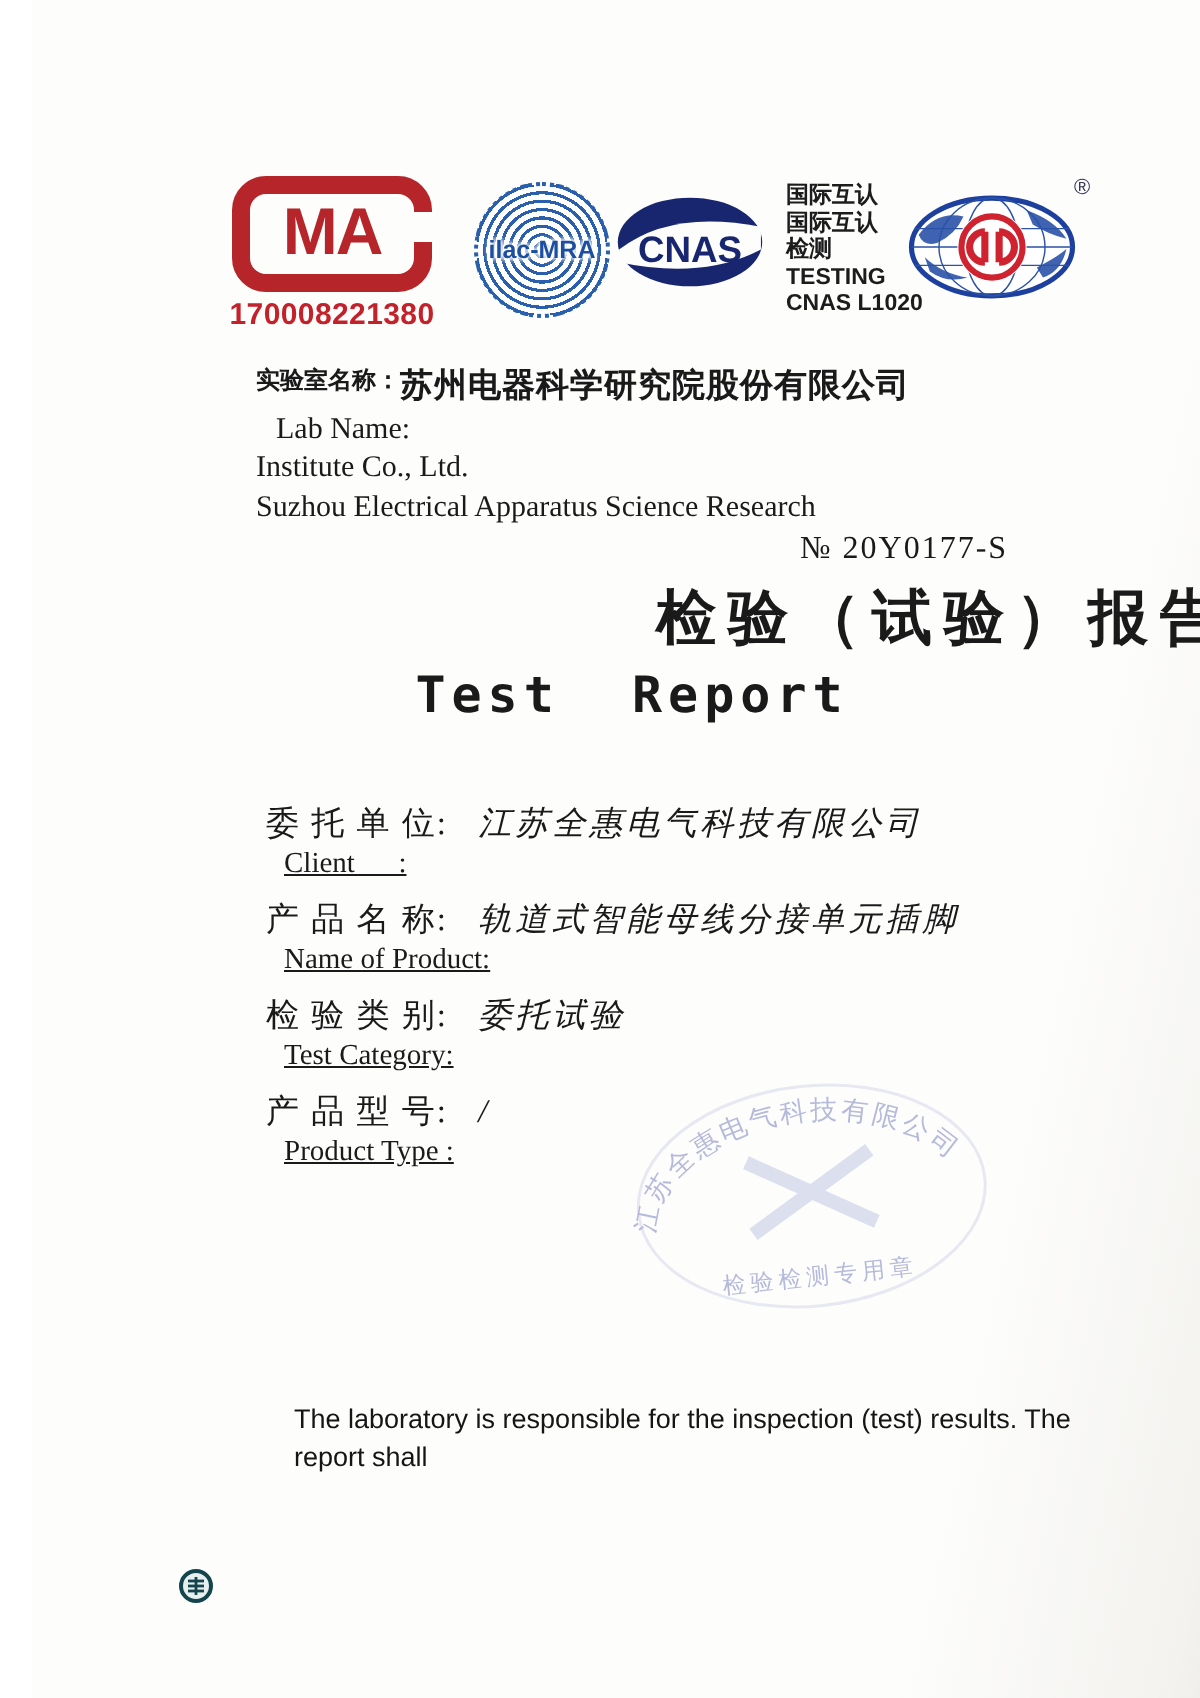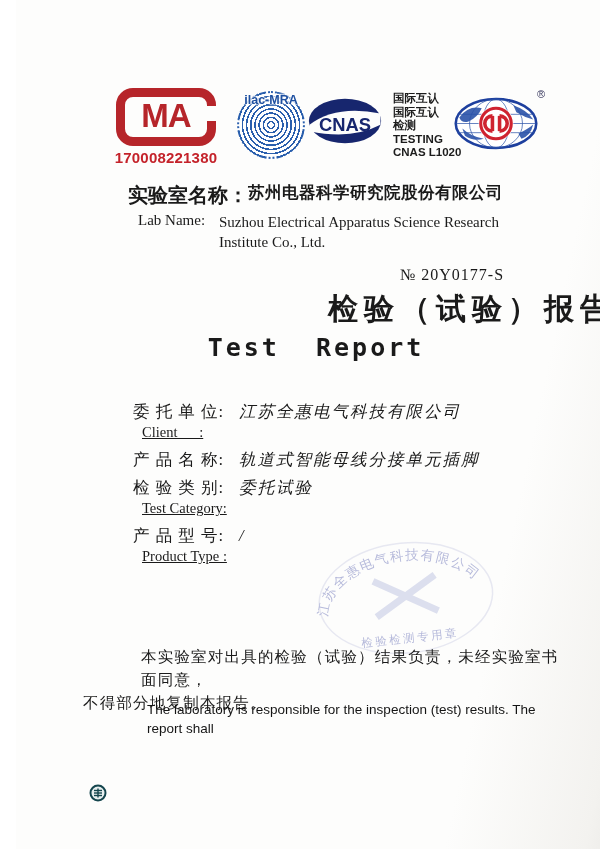--- a/index.html
+++ b/index.html
@@ -11,34 +11,34 @@
   
   .cma{position:absolute;left:98px;top:88px;width:104px;text-align:center;}
   .cma-box{position:relative;width:82px;height:40px;border:9px solid #b6252a;border-radius:17px;margin:0 auto;
            display:flex;align-items:center;justify-content:center;}
   .cma-gap{position:absolute;right:-11px;top:9px;width:12px;height:15px;background:#fdfdfc;}
   .cma-text{font-family:"Liberation Sans",sans-serif;font-weight:900;font-size:33px;color:#b6252a;letter-spacing:-1px;margin-top:-3px;}
   .cma-number{margin-top:3px;font-family:"Liberation Sans",sans-serif;font-weight:bold;font-size:15px;color:#c4222a;letter-spacing:0.2px;}
   .ilac{position:absolute;left:221px;top:91px;width:64px;height:64px;border-radius:50%;
         border:2px dotted #2a5fad;
         background:repeating-radial-gradient(circle at 50% 50%, #ffffff 0 2.6px, #2a5fad 2.6px 4.2px);
-        display:flex;align-items:flex-start;justify-content:center;}
+        display:flex;align-items:center;justify-content:center;}
   .ilac-text{font-family:"Liberation Sans",sans-serif;font-weight:bold;font-size:12.5px;color:#1d4fa0;
              text-shadow:0 0 2px #fff,0 0 2px #fff,0 0 3px #fff,0 0 3px #fff;}
   .cnas{position:absolute;left:291px;top:95px;width:76px;height:52px;}
   .accred{position:absolute;left:377px;top:92px;font-family:"Liberation Sans",sans-serif;font-weight:bold;
           font-size:11.5px;line-height:13.5px;color:#1c1c1c;}
   .globe{position:absolute;left:437px;top:97px;width:86px;height:53px;}
   .reg{position:absolute;left:521px;top:88px;font-size:11px;color:#33335a;font-family:"Liberation Sans",sans-serif;}
   
   .lab{position:absolute;left:112px;top:182px;width:400px;}
   .lab-row1{display:flex;}
-  .lab-label-cn{font-family:"Liberation Sans",sans-serif;font-weight:bold;font-size:20px;white-space:pre;}
+  .lab-label-cn{font-family:"Liberation Sans",sans-serif;font-weight:bold;font-size:12px;white-space:pre;}
   .lab-name-cn{font-family:"Liberation Sans",sans-serif;font-weight:bold;font-size:16.5px;letter-spacing:0.5px;}
-  .lab-row2{display:flex;margin-top:3px;}
+  .lab-row2{display:flex;margin-top:3px;flex-direction:column;}
   .lab-label-en{font-size:15px;width:81px;margin-left:10px;flex:none;}
   .lab-name-en{font-size:15px;line-height:20px;width:280px;}
   .lab-name-en span{display:block;}
   
   .report-no{position:absolute;left:384px;top:266px;font-size:16px;letter-spacing:1px;}
   .title-cn{position:absolute;left:0;top:289px;width:100%;text-align:right;padding-left:10px;box-sizing:border-box;
             font-family:"Liberation Sans",sans-serif;font-weight:bold;font-size:30px;letter-spacing:6px;}
   .title-en{position:absolute;left:0;top:333px;width:100%;text-align:center;
             font-family:"DejaVu Sans Mono",monospace;font-weight:bold;font-size:25px;letter-spacing:3px;white-space:pre;}
   
@@ -112,22 +112,22 @@
   <span class="reg">®</span>
 
   <div class="lab">
     <div class="lab-row1">
       <span class="lab-label-cn">实验室名称：</span>
       <span class="lab-name-cn">苏州电器科学研究院股份有限公司</span>
     </div>
     <div class="lab-row2">
       <span class="lab-label-en">Lab Name:</span>
       <span class="lab-name-en">
+        <span>Institute Co., Ltd.</span>
         <span>Suzhou Electrical Apparatus Science Research</span>
-        <span>Institute Co., Ltd.</span>
       </span>
     </div>
   </div>
 
   <div class="report-no">№ 20Y0177-S</div>
 
   <div class="title-cn">检验（试验）报告</div>
   <div class="title-en">Test  Report</div>
 
   <div class="fields">
@@ -136,20 +136,21 @@
         <span class="f-label">委 托 单 位: </span>
         <span class="f-value">江苏全惠电气科技有限公司</span>
       </div>
       <div class="f-en">Client      :</div>
     </div>
     <div class="field">
       <div class="f-cn">
         <span class="f-label">产 品 名 称: </span>
         <span class="f-value">轨道式智能母线分接单元插脚</span>
       </div>
+      <div class="f-en">Name of Product:</div>
     </div>
     <div class="field">
       <div class="f-cn">
         <span class="f-label">检 验 类 别: </span>
         <span class="f-value">委托试验</span>
       </div>
       <div class="f-en">Test Category:</div>
     </div>
     <div class="field">
       <div class="f-cn">
@@ -165,24 +166,20 @@
       <path id="arc" d="M 16 82 A 80 52 0 1 1 174 82" fill="none"></path>
     </defs>
     <ellipse cx="95" cy="60" rx="87" ry="55" fill="none" stroke="#8a90c6" stroke-width="1.5" opacity="0.35"></ellipse>
     <text font-size="13.5" fill="#7d84c0" letter-spacing="1.5" font-family="Liberation Sans, sans-serif">
       <textPath href="#arc" startOffset="5%">江苏全惠电气科技有限公司</textPath>
     </text>
     <path d="M64 40 L126 76 M126 40 L64 76" stroke="#9aa1d0" stroke-width="7" opacity="0.6" fill="none"></path>
     <text x="95" y="104" text-anchor="middle" font-size="11.5" fill="#7d84c0" letter-spacing="2.5" font-family="Liberation Sans, sans-serif">检验检测专用章</text>
   </svg>
 
-  <div class="cn-statement">
-    <span class="l1">本实验室对出具的检验（试验）结果负责，未经实验室书面同意，</span>
-    <span class="l2">不得部分地复制本报告。</span>
-  </div>
   <div class="en-statement">
     <span class="l1">The laboratory is responsible for the inspection (test) results. The report shall</span>
   </div>
 
   <svg class="corner-mark" width="18" height="18" viewBox="0 0 18 18">
     <circle cx="9" cy="9" r="7.5" fill="#e7efef" stroke="#14454d" stroke-width="2"></circle>
     <line x1="5" y1="6.5" x2="13" y2="6.5" stroke="#14454d" stroke-width="1.4"></line>
     <line x1="5" y1="9" x2="13" y2="9" stroke="#14454d" stroke-width="1.4"></line>
     <line x1="5" y1="11.5" x2="13" y2="11.5" stroke="#14454d" stroke-width="1.4"></line>
     <line x1="9" y1="4.5" x2="9" y2="13.5" stroke="#14454d" stroke-width="1.4"></line>

